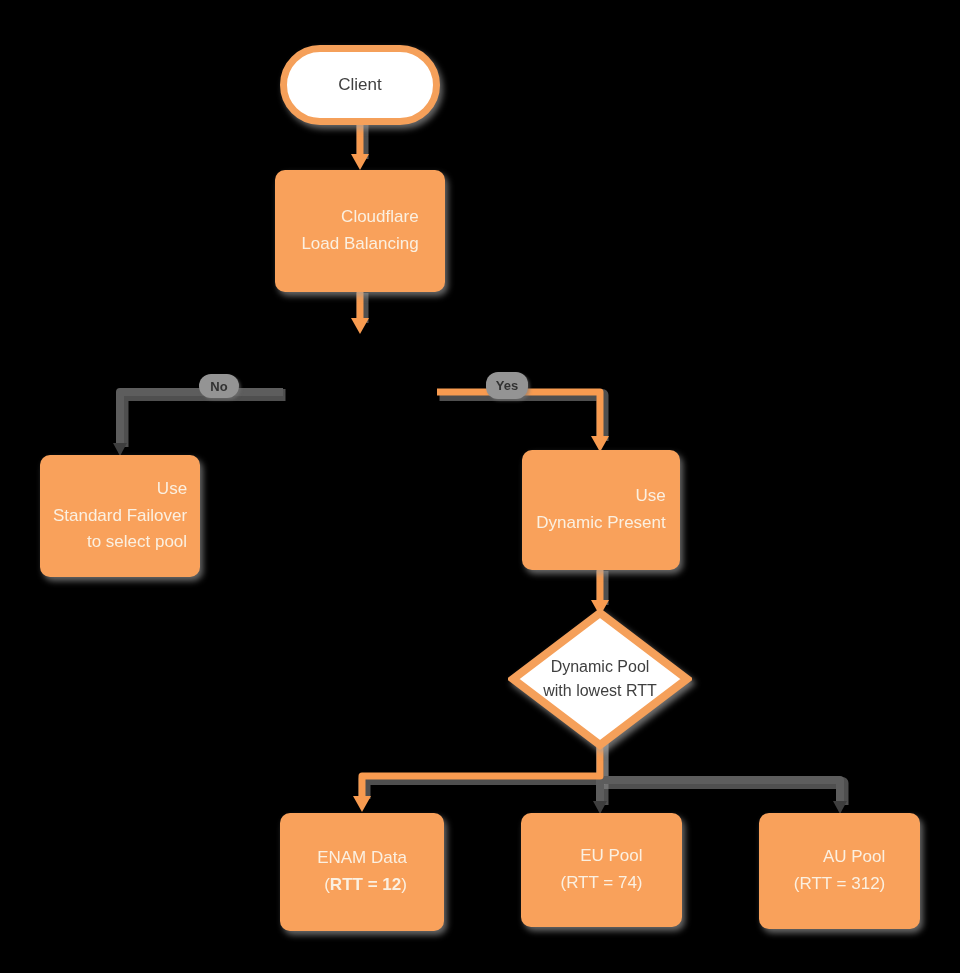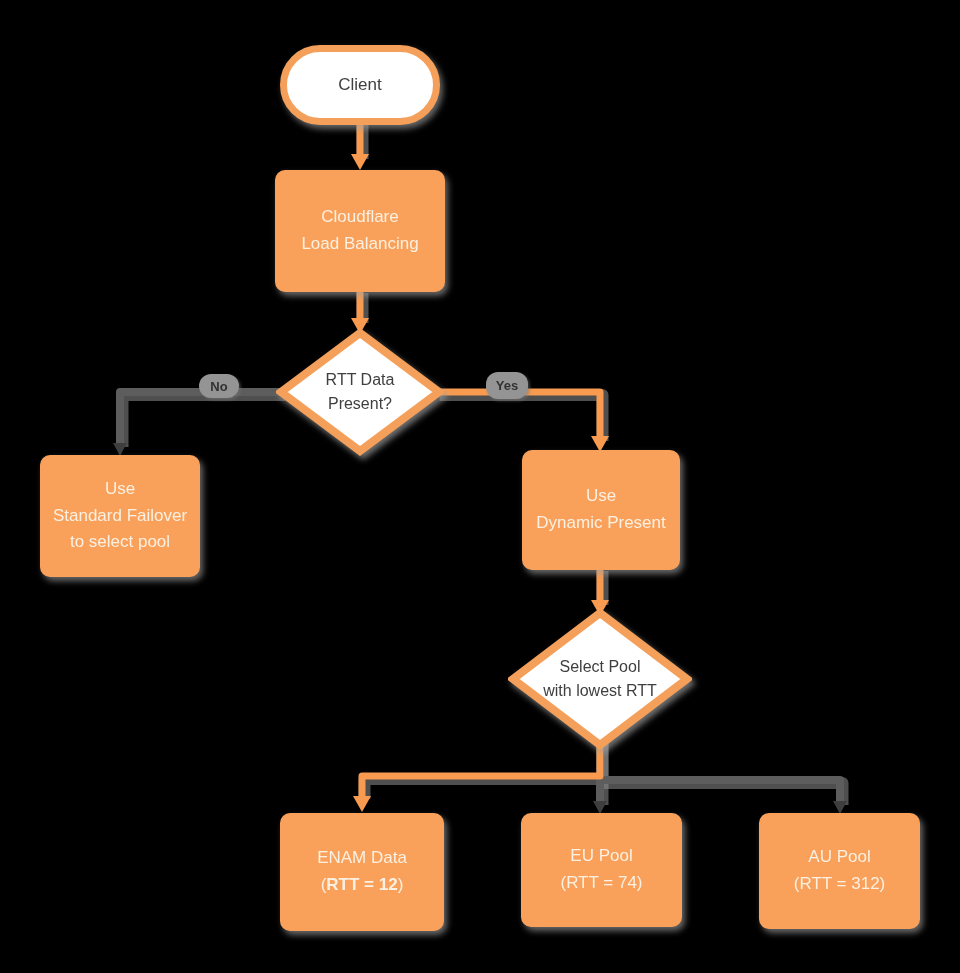--- a/index.html
+++ b/index.html
@@ -12,21 +12,21 @@
   .conn-shadow{stroke:#8f8f8f;stroke-width:12;fill:none;opacity:.55;stroke-linejoin:round;stroke-linecap:butt;}
   .conn-orange{stroke:#f89b50;stroke-width:7;fill:none;stroke-linejoin:round;}
   .conn-gray{stroke:#5d5d5d;stroke-width:8;fill:none;stroke-linejoin:round;}
   .arr-orange{fill:#f89b50;}
   .arr-dark{fill:#3e3e3e;}
   
   .node{
     position:absolute;z-index:2;display:flex;align-items:center;justify-content:center;
     text-align:center;box-sizing:border-box;
   }
-  .node .lines{display:flex;flex-direction:column;gap:2px;}
+  .node .lines{display:flex;flex-direction:column;gap:2px;align-items:flex-end;}
   .orange-box{
     background:#f9a15b;border-radius:10px;color:#fbf0e1;font-size:17px;line-height:1.45;
     box-shadow:3px 4px 6px rgba(160,160,160,.65);
   }
   .terminator{
     background:#ffffff;border:7px solid #f5a05a;border-radius:40px;color:#3f3f3f;font-size:17px;
     box-shadow:3px 4px 6px rgba(160,160,160,.65);
   }
   .diamond-wrap{position:absolute;z-index:2;}
   .diamond-wrap svg{display:block;filter:drop-shadow(3px 4px 3px rgba(160,160,160,.7));}
@@ -84,29 +84,20 @@
     <span>Client</span>
   </div>
 
   <div class="node orange-box" style="left:275px;top:170px;width:170px;height:122px;">
     <div class="lines">
       <span>Cloudflare</span>
       <span>Load Balancing</span>
     </div>
   </div>
 
-  <div class="diamond-wrap" style="left:276px;top:328px;width:168px;height:128px;">
-    <svg width="168" height="128" viewBox="0 0 168 128">
-      <polygon points="84,5 163,64 84,123 5,64" fill="#ffffff" stroke="#f5a05a" stroke-width="8" stroke-linejoin="miter"></polygon>
-    </svg>
-    <div class="diamond-text" style="font-size:16px;">
-      <span>RTT Data</span>
-      <span>Present?</span>
-    </div>
-  </div>
 
   <div class="edge-chip" style="left:199px;top:374px;width:40px;height:24px;">
     <span>No</span>
   </div>
   <div class="edge-chip" style="left:486px;top:372px;width:42px;height:27px;">
     <span>Yes</span>
   </div>
 
   <div class="node orange-box" style="left:40px;top:455px;width:160px;height:122px;">
     <div class="lines">
@@ -121,21 +112,21 @@
       <span>Use</span>
       <span>Dynamic Present</span>
     </div>
   </div>
 
   <div class="diamond-wrap" style="left:508px;top:608px;width:184px;height:142px;">
     <svg width="184" height="142" viewBox="0 0 184 142">
       <polygon points="92,5 179,71 92,137 5,71" fill="#ffffff" stroke="#f5a05a" stroke-width="8" stroke-linejoin="miter"></polygon>
     </svg>
     <div class="diamond-text" style="font-size:16px;">
-      <span>Select Pool</span>
+      <span>Dynamic Pool</span>
       <span>with lowest RTT</span>
     </div>
   </div>
 
   <div class="node orange-box" style="left:280px;top:813px;width:164px;height:118px;">
     <div class="lines">
       <span>ENAM Data</span>
       <span><span>(</span><span class="bold">RTT = 12</span><span>)</span></span>
     </div>
   </div>

